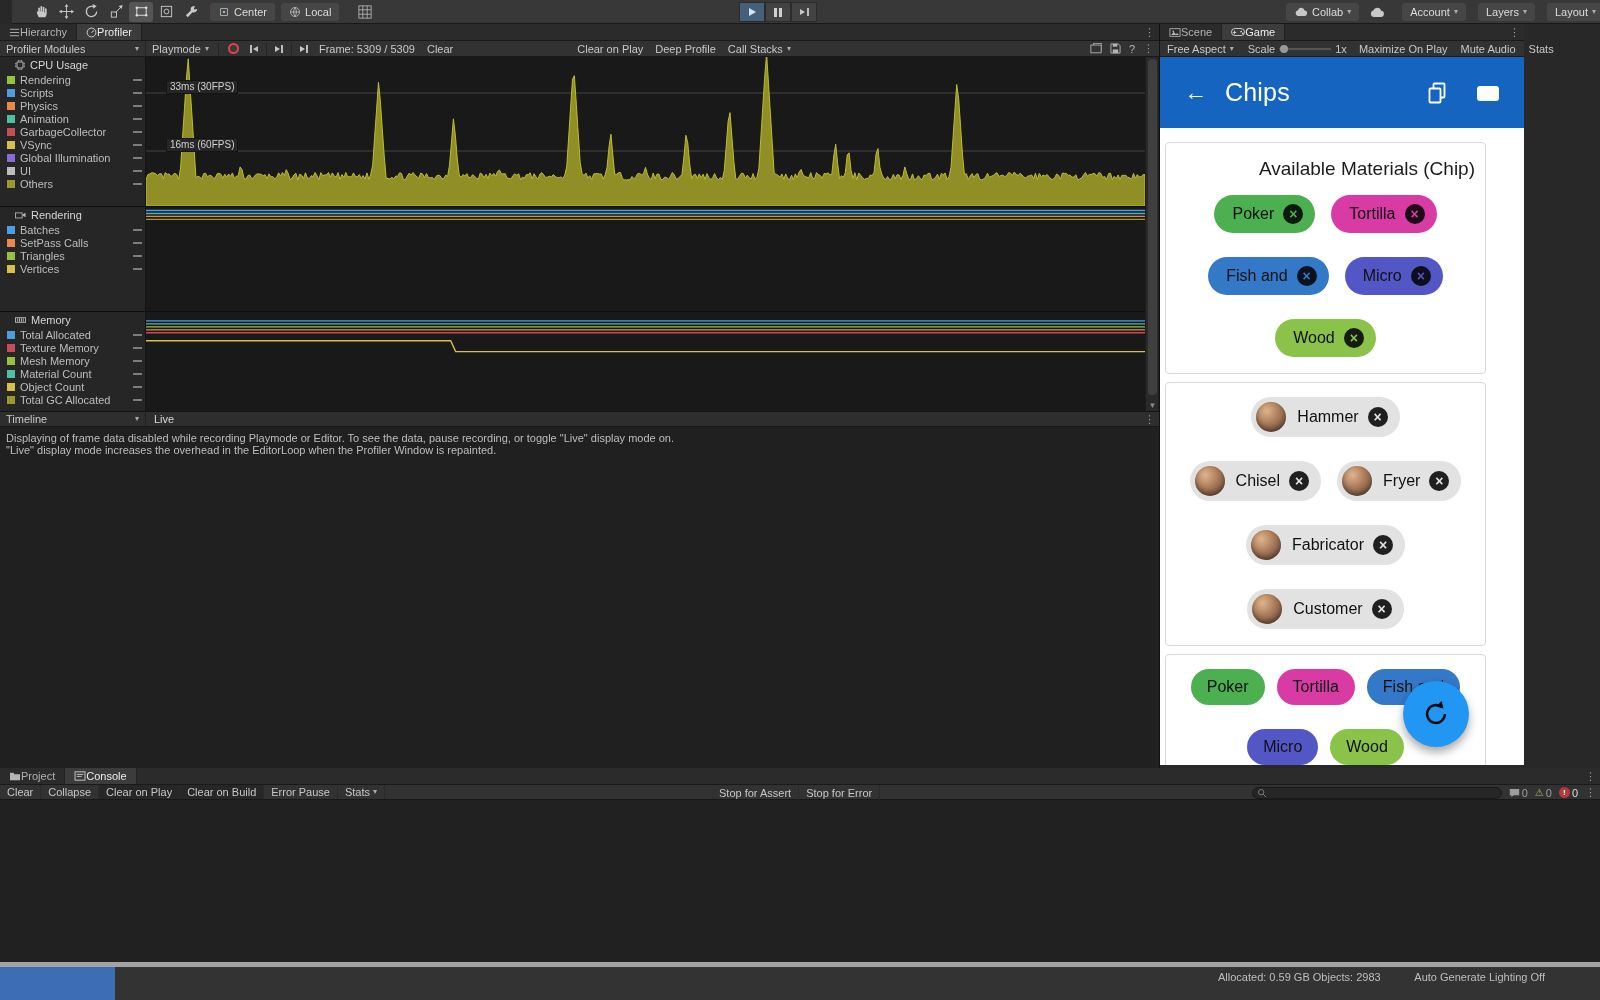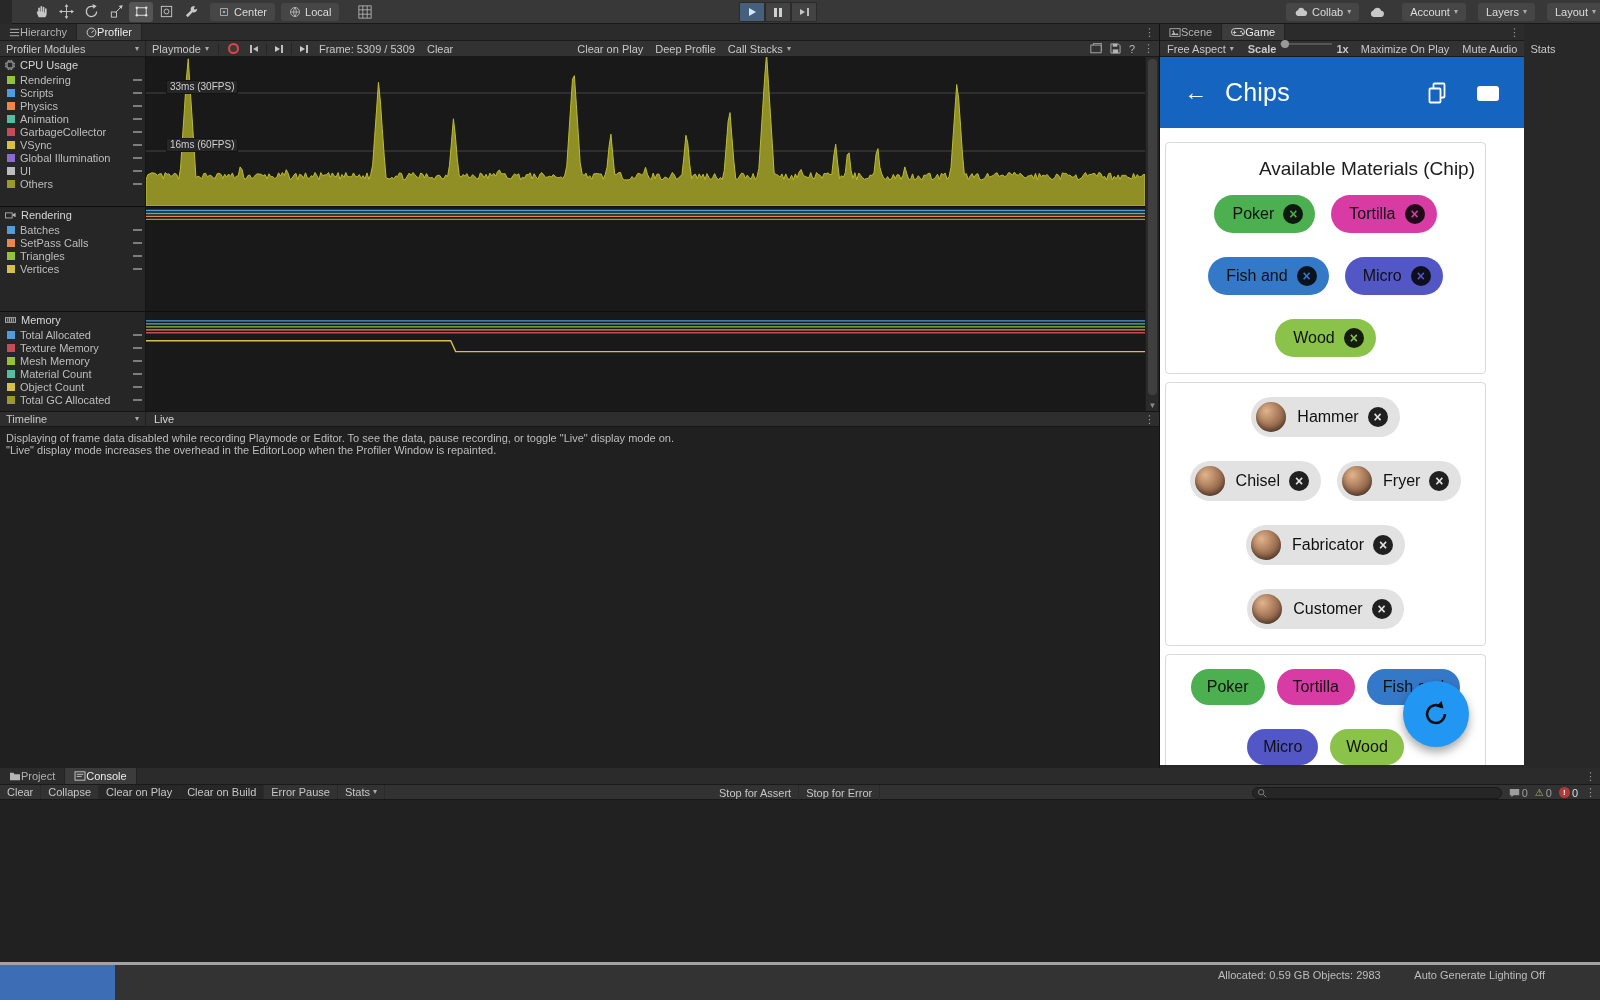--- a/index.html
+++ b/index.html
@@ -50,21 +50,21 @@
   .sep{width:1px;height:12px;background:#252525;margin:0 3px;}
   .rec-btn{width:11px;height:11px;border-radius:50%;background:#3a3a3a;border:2.5px solid #e04545;margin:0 6px;}
   .nav-btn{display:flex;align-items:center;gap:1px;padding:0 5px;height:100%;}
   .pf-tb-right{margin-left:auto;display:flex;align-items:center;gap:8px;padding-right:5px;}
 
   
   .pf-body{position:relative;height:355px;display:flex;border-bottom:1px solid #141414;}
   .pf-modules{width:146px;background:#262626;border-right:1px solid #141414;position:relative;overflow:hidden;}
   .pf-section{position:absolute;left:0;width:146px;}
   .pf-section.bordered{border-top:1px solid #0e0e0e;}
-  .pf-sec-header{height:16px;display:flex;align-items:center;gap:5px;padding:0 5px;color:#d6d6d6;}
+  .pf-sec-header{height:16px;display:flex;align-items:center;gap:5px;padding:0 15px;color:#d6d6d6;}
   .pf-row{height:13px;display:flex;align-items:center;gap:5px;padding:0 4px 0 7px;color:#bdbdbd;}
   .pf-sq{width:8px;height:8px;flex:none;}
   .pf-label{flex:1;overflow:hidden;white-space:nowrap;}
   .pf-dash{width:9px;height:2px;background:#7d7d7d;flex:none;}
   .pf-charts{width:999px;position:relative;background:#191919;}
   .chart{position:absolute;left:0;width:999px;}
   .chart svg{position:absolute;inset:0;width:100%;height:100%;}
   .chart.c1{top:0;height:149px;}
   .chart.c2{top:149px;height:105px;border-top:1px solid #0e0e0e;}
   .chart.c3{top:254px;height:101px;border-top:1px solid #0e0e0e;}
@@ -77,21 +77,21 @@
   .pf-timeline{height:15px;background:#2e2e2e;border-bottom:1px solid #181818;
     display:flex;align-items:center;position:relative;}
   .pf-timeline .dd{width:146px;height:100%;display:flex;align-items:center;justify-content:space-between;
     padding:0 6px;border-right:1px solid #202020;}
   .live-label{margin-left:8px;color:#d8d8d8;}
   .pf-notice{height:341px;background:#202020;padding:5px 6px;color:#bdbdbd;line-height:12px;}
 
   
   .gv-toolbar{height:16px;background:#323232;border-bottom:1px solid #181818;
     display:flex;align-items:center;padding:0 5px;gap:12px;color:#c8c8c8;white-space:nowrap;}
-  .gv-scale{display:flex;align-items:flex-start;gap:4px;font-weight:bold;}
+  .gv-scale{display:flex;align-items:center;gap:4px;}
   .slider{width:52px;height:2px;background:#555;position:relative;}
   .slider-thumb{position:absolute;left:1px;top:-3px;width:8px;height:8px;border-radius:50%;background:#999;}
   .gv-right{margin-left:auto;display:flex;gap:13px;align-items:center;}
   .gv-app{position:relative;height:708px;background:#ffffff;overflow:hidden;color:#111;}
   .gv-bottomstrip{height:3px;background:#282828;}
 
   .appbar{height:71px;background:#1565c0;display:flex;align-items:center;padding:0 24px;color:#fff;}
   .appbar .back{font-size:23px;line-height:1;}
   .appbar .title{font-size:25px;font-weight:400;margin-left:18px;letter-spacing:.2px;}
   .appbar-icons{margin-left:auto;display:flex;align-items:center;gap:28px;}
@@ -128,21 +128,21 @@
     display:flex;align-items:center;gap:3px;padding:0 4px;color:#8a8a8a;}
   .search input{background:transparent;border:0;outline:0;color:#ccc;font-size:10px;width:220px;}
   .cnt{display:flex;align-items:center;gap:2px;color:#9d9d9d;}
   .err-ico{width:11px;height:11px;border-radius:50%;background:#b33a3a;color:#fff;font-size:8px;
     font-weight:bold;display:flex;align-items:center;justify-content:center;}
   .warn-ico{color:#a8a86a;font-size:10px;}
   .console-body{height:162px;background:#212121;}
 
   
   .statusbar{position:absolute;top:962px;left:0;width:1600px;height:38px;background:#333;
-    border-top:3px solid #a3a3a3;color:#bdbdbd;}
+    border-top:5px solid #a3a3a3;color:#bdbdbd;}
   .progressblock{position:absolute;left:0;top:0;width:115px;height:38px;background:#3d6eb5;}
   .status-alloc{position:absolute;left:1218px;top:4px;}
   .status-light{position:absolute;right:55px;top:4px;}
 
   svg{display:block;}
 </style>
 </head>
 <body>
 
 <div class="root">

